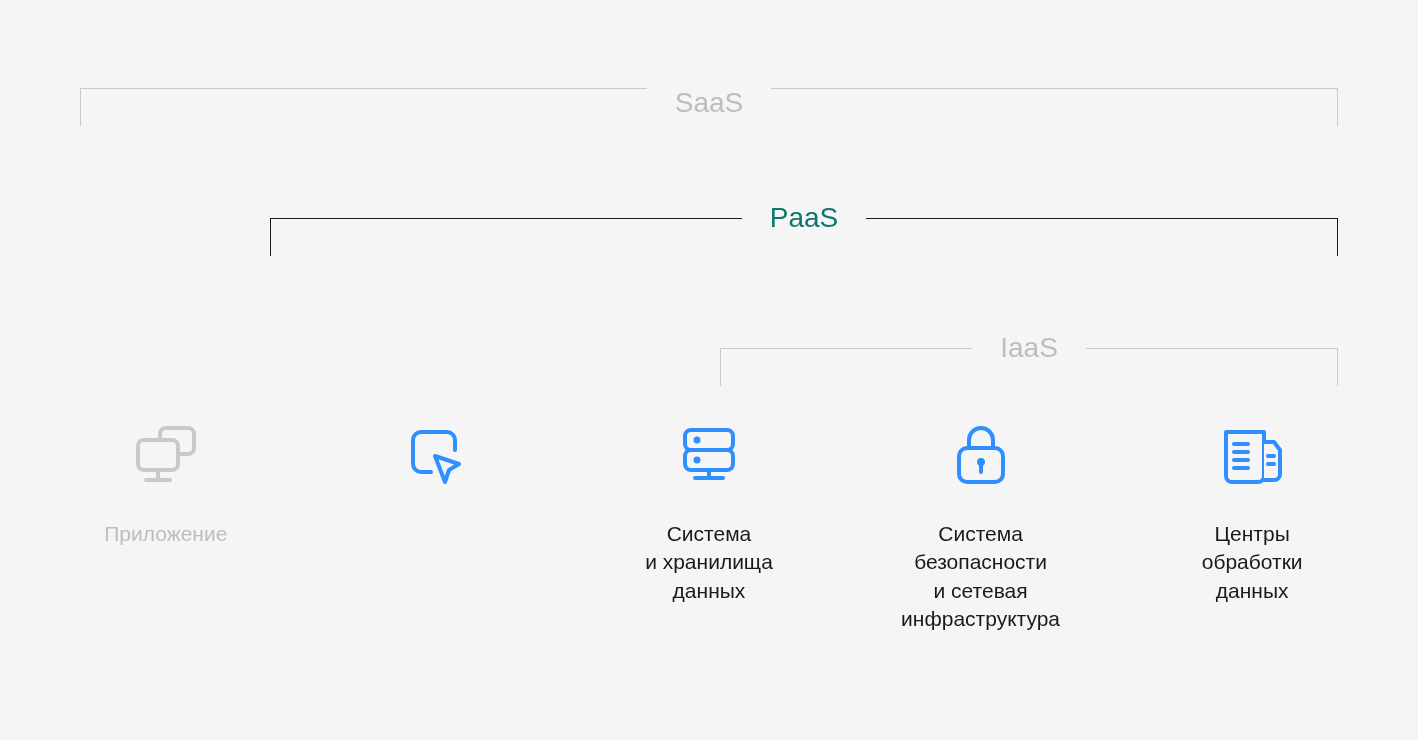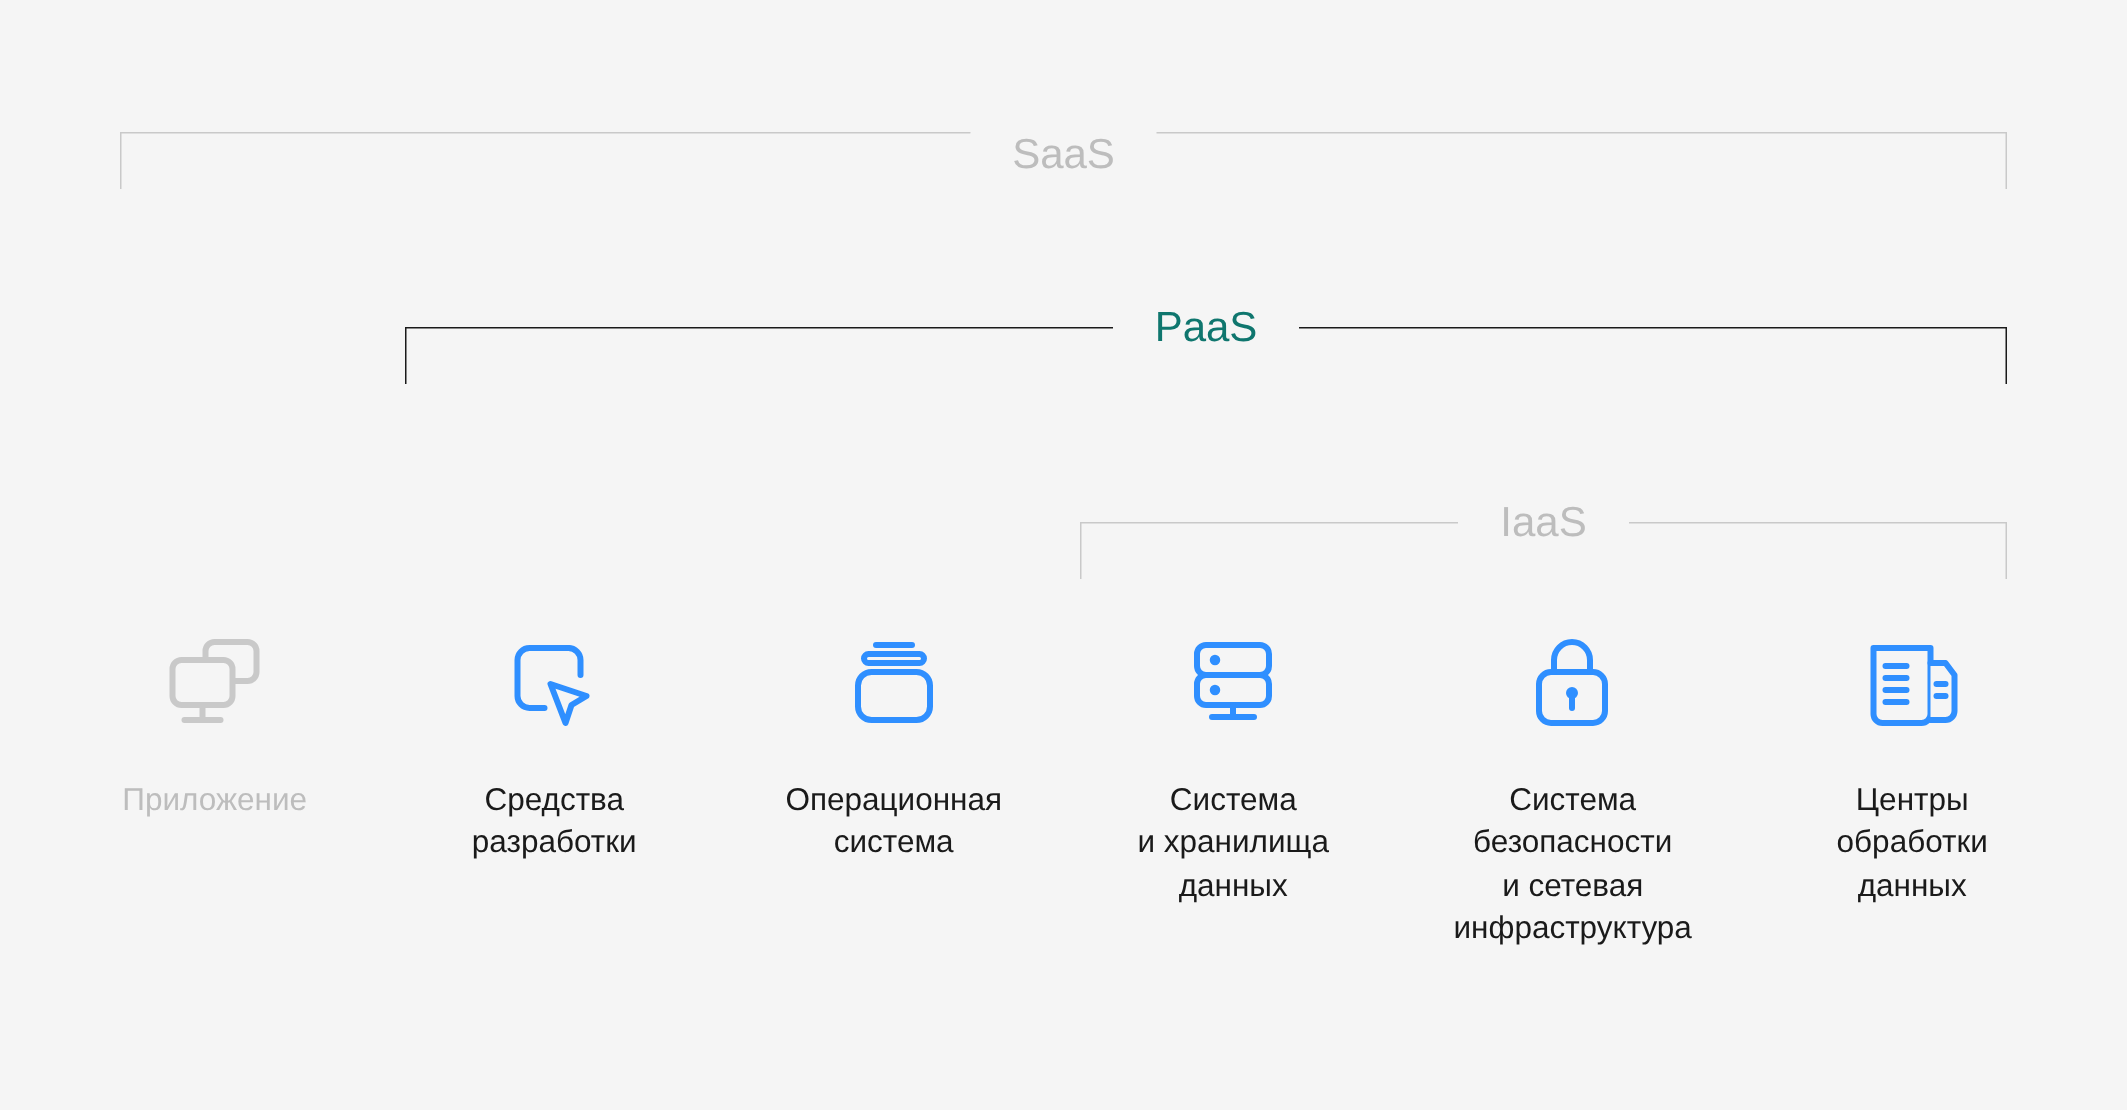--- a/index.html
+++ b/index.html
@@ -145,35 +145,22 @@
     </div>
 
     <div class="item">
       <div class="item-icon">
         <svg width="72" height="72" viewBox="0 0 72 72" fill="none" stroke="#2f8fff" stroke-width="4" stroke-linecap="round" stroke-linejoin="round">
           <path d="M46 12 H20 a8 8 0 0 0 -8 8 v24 a8 8 0 0 0 8 8 h10"></path>
           <path d="M54 30 V20 a8 8 0 0 0 -8 -8"></path>
           <path d="M34 36 L58 44 L48 50 L44 62 Z" fill="#f5f5f5"></path>
         </svg>
       </div>
-      <div class="item-label">Средства
-разработки</div>
-    </div>
-
-    <div class="item">
-      <div class="item-icon">
-        <svg width="72" height="72" viewBox="0 0 72 72" fill="none" stroke="#2f8fff" stroke-width="4" stroke-linecap="round" stroke-linejoin="round">
-          <line x1="24" y1="10" x2="48" y2="10"></line>
-          <rect x="16" y="16" width="40" height="6" rx="3"></rect>
-          <rect x="12" y="28" width="48" height="32" rx="9"></rect>
-        </svg>
-      </div>
-      <div class="item-label">Операционная
-система</div>
-    </div>
+    </div>
+
 
     <div class="item">
       <div class="item-icon">
         <svg width="72" height="72" viewBox="0 0 72 72" fill="none" stroke="#2f8fff" stroke-width="4" stroke-linecap="round" stroke-linejoin="round">
           <rect x="12" y="10" width="48" height="20" rx="6"></rect>
           <rect x="12" y="30" width="48" height="20" rx="6"></rect>
           <circle cx="24" cy="20" r="1.5" fill="#2f8fff"></circle>
           <circle cx="24" cy="40" r="1.5" fill="#2f8fff"></circle>
           <line x1="36" y1="50" x2="36" y2="58"></line>
           <line x1="22" y1="58" x2="50" y2="58"></line>

